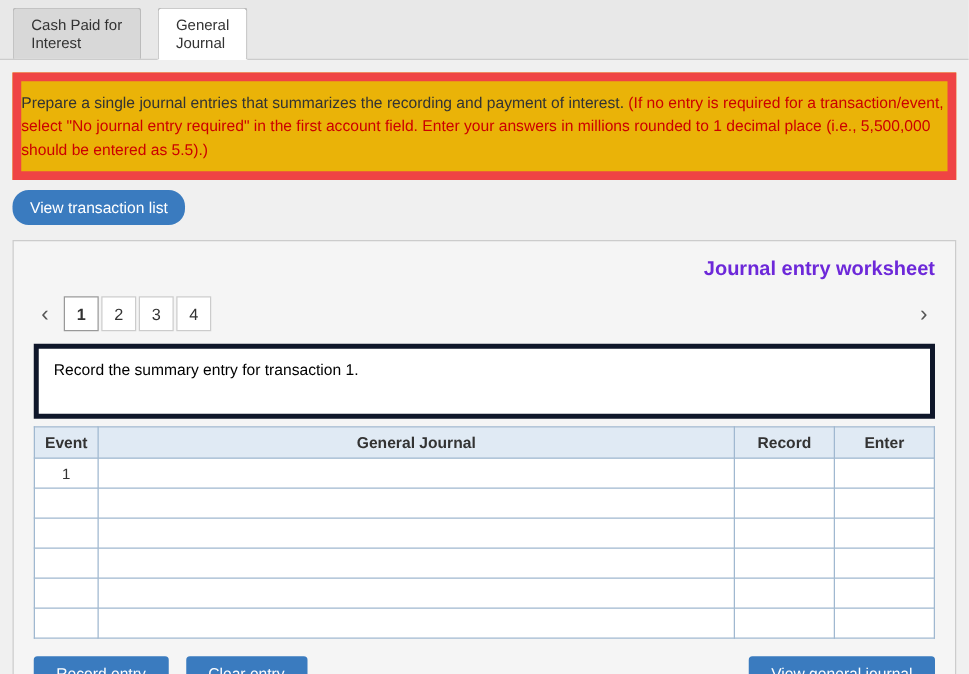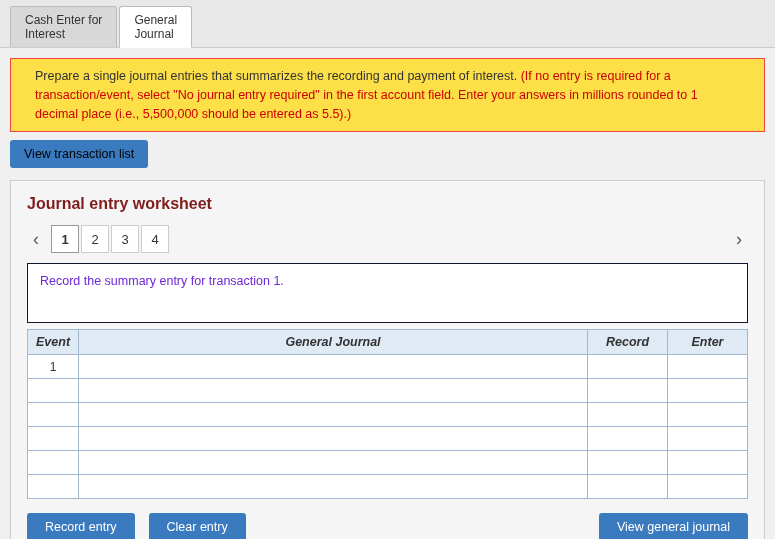--- a/index.html
+++ b/index.html
@@ -28,61 +28,63 @@
       font-size: 12px;
       color: #333;
       margin-right: 2px;
       border-radius: 3px 3px 0 0;
     }
     .tab.active {
       background: #fff;
       border-bottom: 1px solid #fff;
       margin-bottom: -1px;
       z-index: 1;
+      margin-left: 11px;
     }
 
     
     .info-box {
-      background: #fde047;
-      border: 1px solid #ef4444;
+      background: #eab308;
+      border: 7px solid #ef4444;
       margin: 10px 10px 8px 10px;
-      padding: 8px 24px;
+      padding: 8px 0;
       font-size: 12.5px;
       line-height: 1.5;
       color: #333;
     }
     .info-box .red-text { color: #cc0000; }
 
     
     .view-btn-container {
       margin: 0 10px 12px 10px;
     }
     .view-transaction-btn {
       background: #3a7bbf;
-      color: #000000;
+      color: #ffffff;
       border: none;
       padding: 7px 14px;
       font-size: 12.5px;
       cursor: pointer;
-      border-radius: 3px;
+      border-radius: 13px;
     }
 
     
     .worksheet-container {
       margin: 0 10px 10px 10px;
       background: #f5f5f5;
       border: 1px solid #ccc;
       padding: 14px 16px 16px;
     }
 
     .worksheet-title {
       font-size: 16px;
       font-weight: bold;
-      color: #7f1d1d;
+      color: #6d28d9;
       margin-bottom: 12px;
+      text-align: right;
     }
 
     
     .nav-row {
       display: flex;
       align-items: center;
       margin-bottom: 10px;
     }
     .nav-arrow {
       font-size: 18px;
@@ -110,26 +112,26 @@
     }
     .page-tab.active {
       background: #fff;
       border: 1px solid #999;
       font-weight: bold;
     }
 
     
     .description-box {
       background: #fff;
-      border: 1px solid #0f172a;
+      border: 4px solid #0f172a;
       padding: 10px 12px;
       min-height: 60px;
       margin-bottom: 6px;
       font-size: 12.5px;
-      color: #6d28d9;
+      color: #000000;
     }
 
     .note-text {
       color: #cc0000;
       font-size: 12px;
       margin-bottom: 8px;
     }
 
     
     .journal-table {
@@ -138,21 +140,20 @@
       margin-bottom: 14px;
     }
     .journal-table th {
       background: #e0eaf4;
       border: 1px solid #a0b8d0;
       padding: 5px 8px;
       font-size: 12.5px;
       font-weight: bold;
       color: #333;
       text-align: center;
-      font-style: italic;
     }
     .journal-table th.general-journal-col {
       text-align: center;
     }
     .journal-table td {
       border: 1px solid #a0b8d0;
       padding: 2px 4px;
       height: 24px;
       background: #fff;
     }
@@ -194,21 +195,21 @@
     .action-btn-right {
       margin-left: auto;
       margin-right: 0;
     }
   </style>
 </head>
 <body>
 
 <div class="tabs-container">
   <div class="tab">
-    <span style="white-space:pre-line;font-size:12px;">Cash Enter for
+    <span style="white-space:pre-line;font-size:12px;">Cash Paid for
 Interest</span>
   </div>
   <div class="tab active">
     <span style="white-space:pre-line;font-size:12px;">General
 Journal</span>
   </div>
 </div>
 
 <div class="info-box">
   <span>Prepare a single journal entries that summarizes the recording and payment of interest. </span><span class="red-text">(If no entry is required for a transaction/event, select "No journal entry required" in the first account field. Enter your answers in millions rounded to 1 decimal place (i.e., 5,500,000 should be entered as 5.5).)</span>

